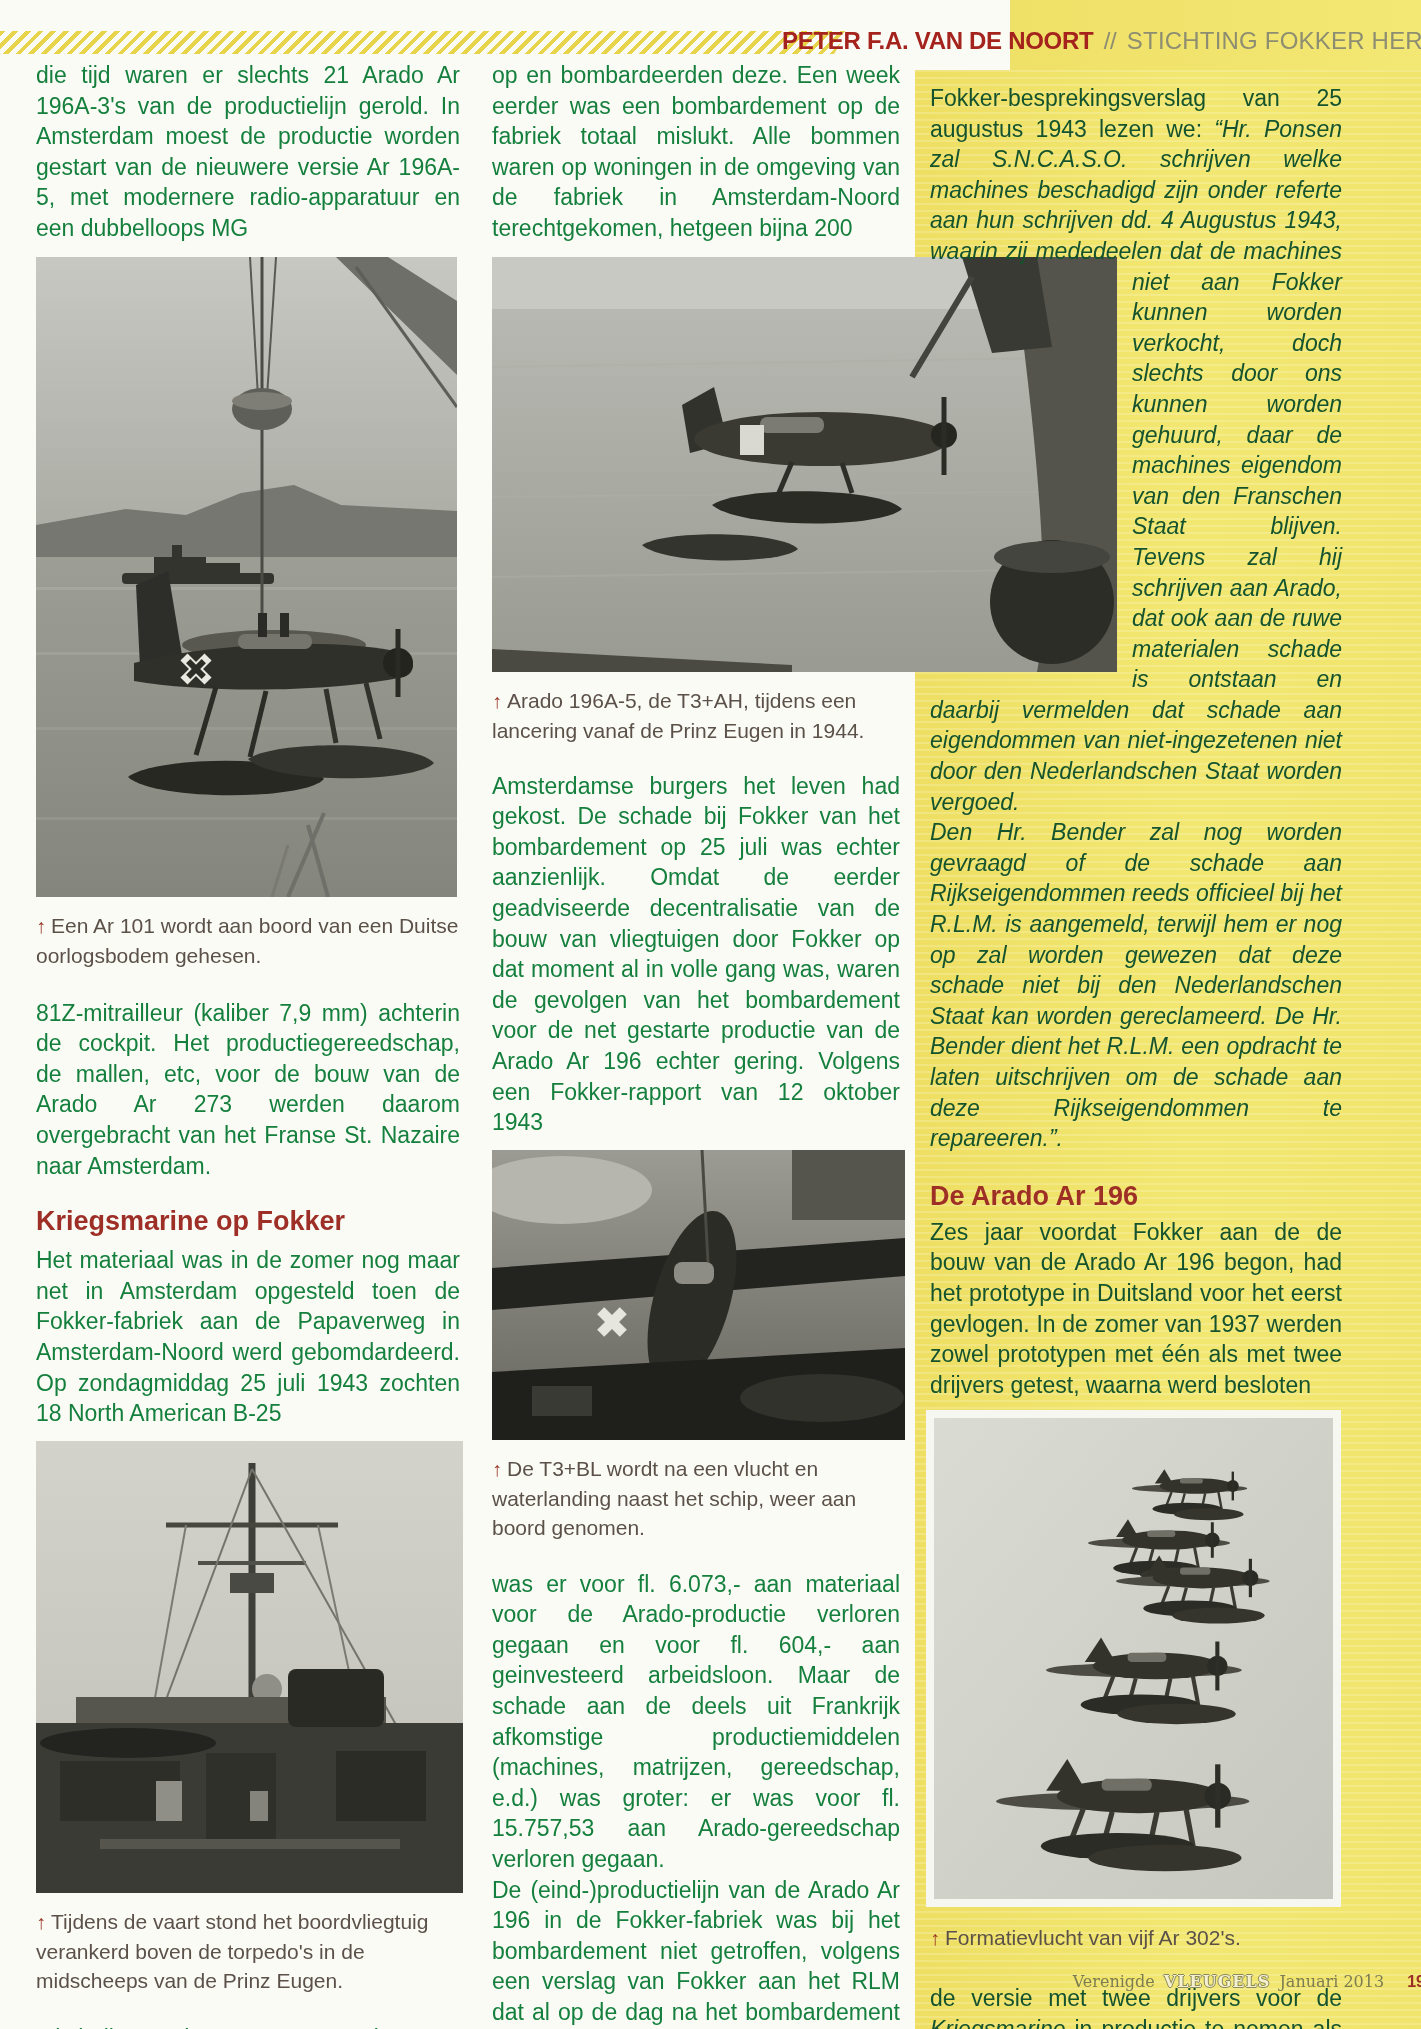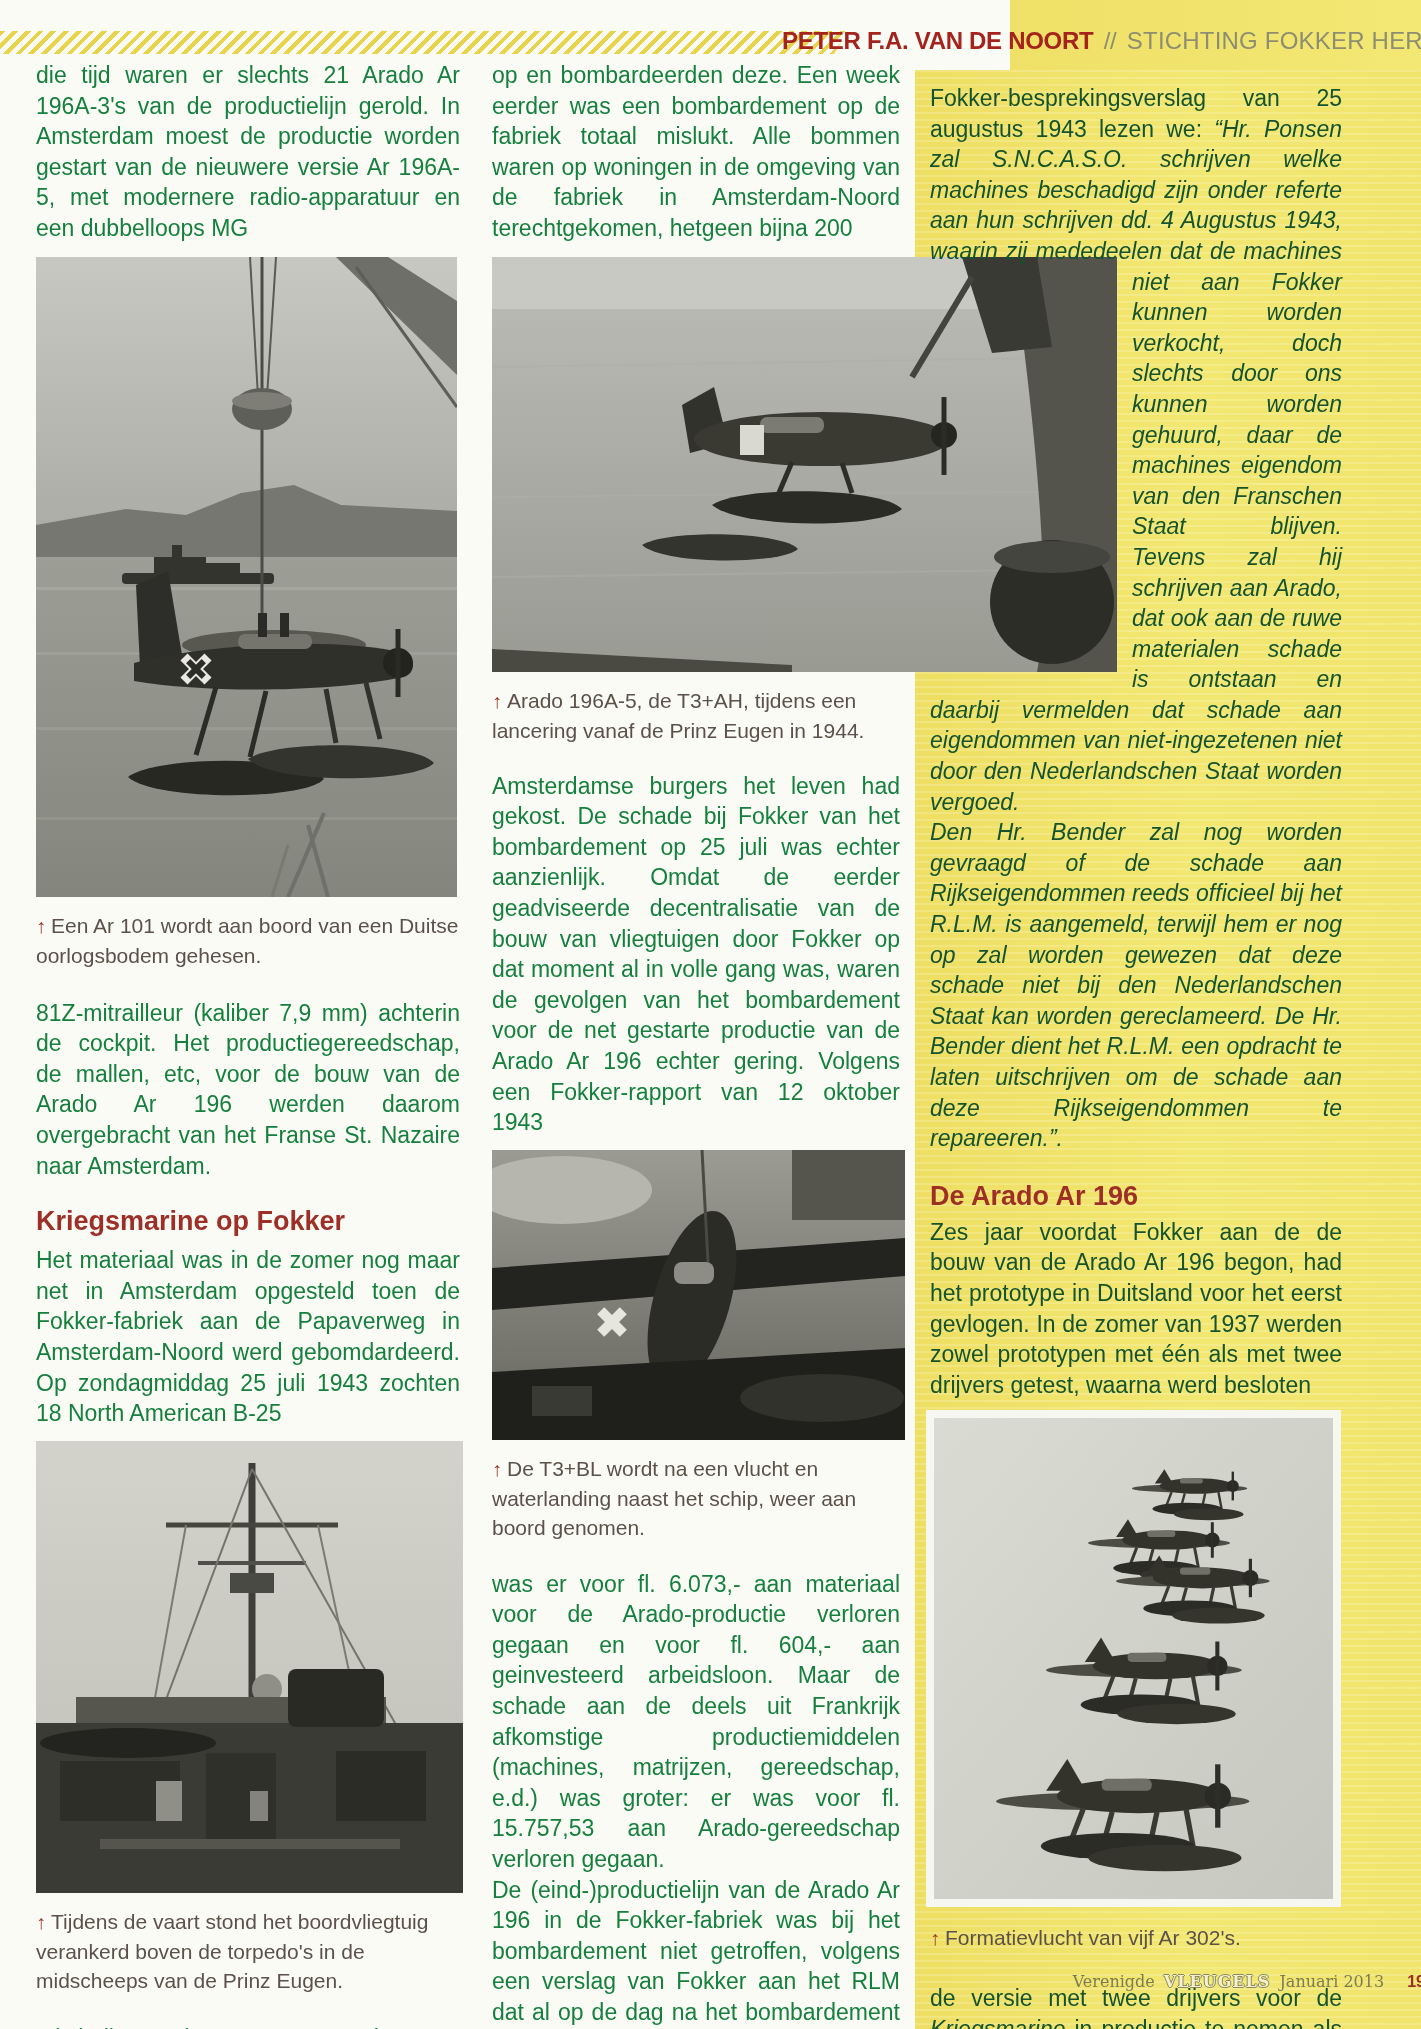--- a/index.html
+++ b/index.html
@@ -137,21 +137,21 @@
       <line x1="252" y1="640" x2="288" y2="556" stroke="#70706a" stroke-width="4"></line>
       <line x1="292" y1="640" x2="272" y2="568" stroke="#70706a" stroke-width="4"></line>
       <line x1="236" y1="640" x2="252" y2="588" stroke="#7a7a73" stroke-width="3"></line>
     </svg>
   </div>
 
   <p class="cap" style="margin-top:14px;">
     <span class="cap-arrow">↑</span><span>Een Ar 101 wordt aan boord van een Duitse oorlogsbodem gehesen.</span>
   </p>
 
-  <p class="bt" style="margin-top:28px;">81Z-mitrailleur (kaliber 7,9 mm) achterin de cockpit. Het productiegereedschap, de mallen, etc, voor de bouw van de Arado Ar 196 werden daarom overgebracht van het Franse St. Nazaire naar Amsterdam.</p>
+  <p class="bt" style="margin-top:28px;">81Z-mitrailleur (kaliber 7,9 mm) achterin de cockpit. Het productiegereedschap, de mallen, etc, voor de bouw van de Arado Ar 273 werden daarom overgebracht van het Franse St. Nazaire naar Amsterdam.</p>
 
   <h2 class="h2" style="margin-top:24px;">Kriegsmarine op Fokker</h2>
   <p class="bt" style="margin-top:8px;">Het materiaal was in de zomer nog maar net in Amsterdam opgesteld toen de Fokker-fabriek aan de Papaverweg in Amsterdam-Noord werd gebomdardeerd. Op zondagmiddag 25 juli 1943 zochten 18 North American B-25</p>
 
   <div class="photo" style="width:427px;height:452px;margin-top:12px;">
     <svg width="427" height="452" viewBox="0 0 427 452">
       <defs>
         <linearGradient id="p4sky" x1="0" y1="0" x2="0" y2="1">
             <stop offset="0" stop-color="#d3d3cc"></stop>
             <stop offset="1" stop-color="#bfbfb8"></stop>

